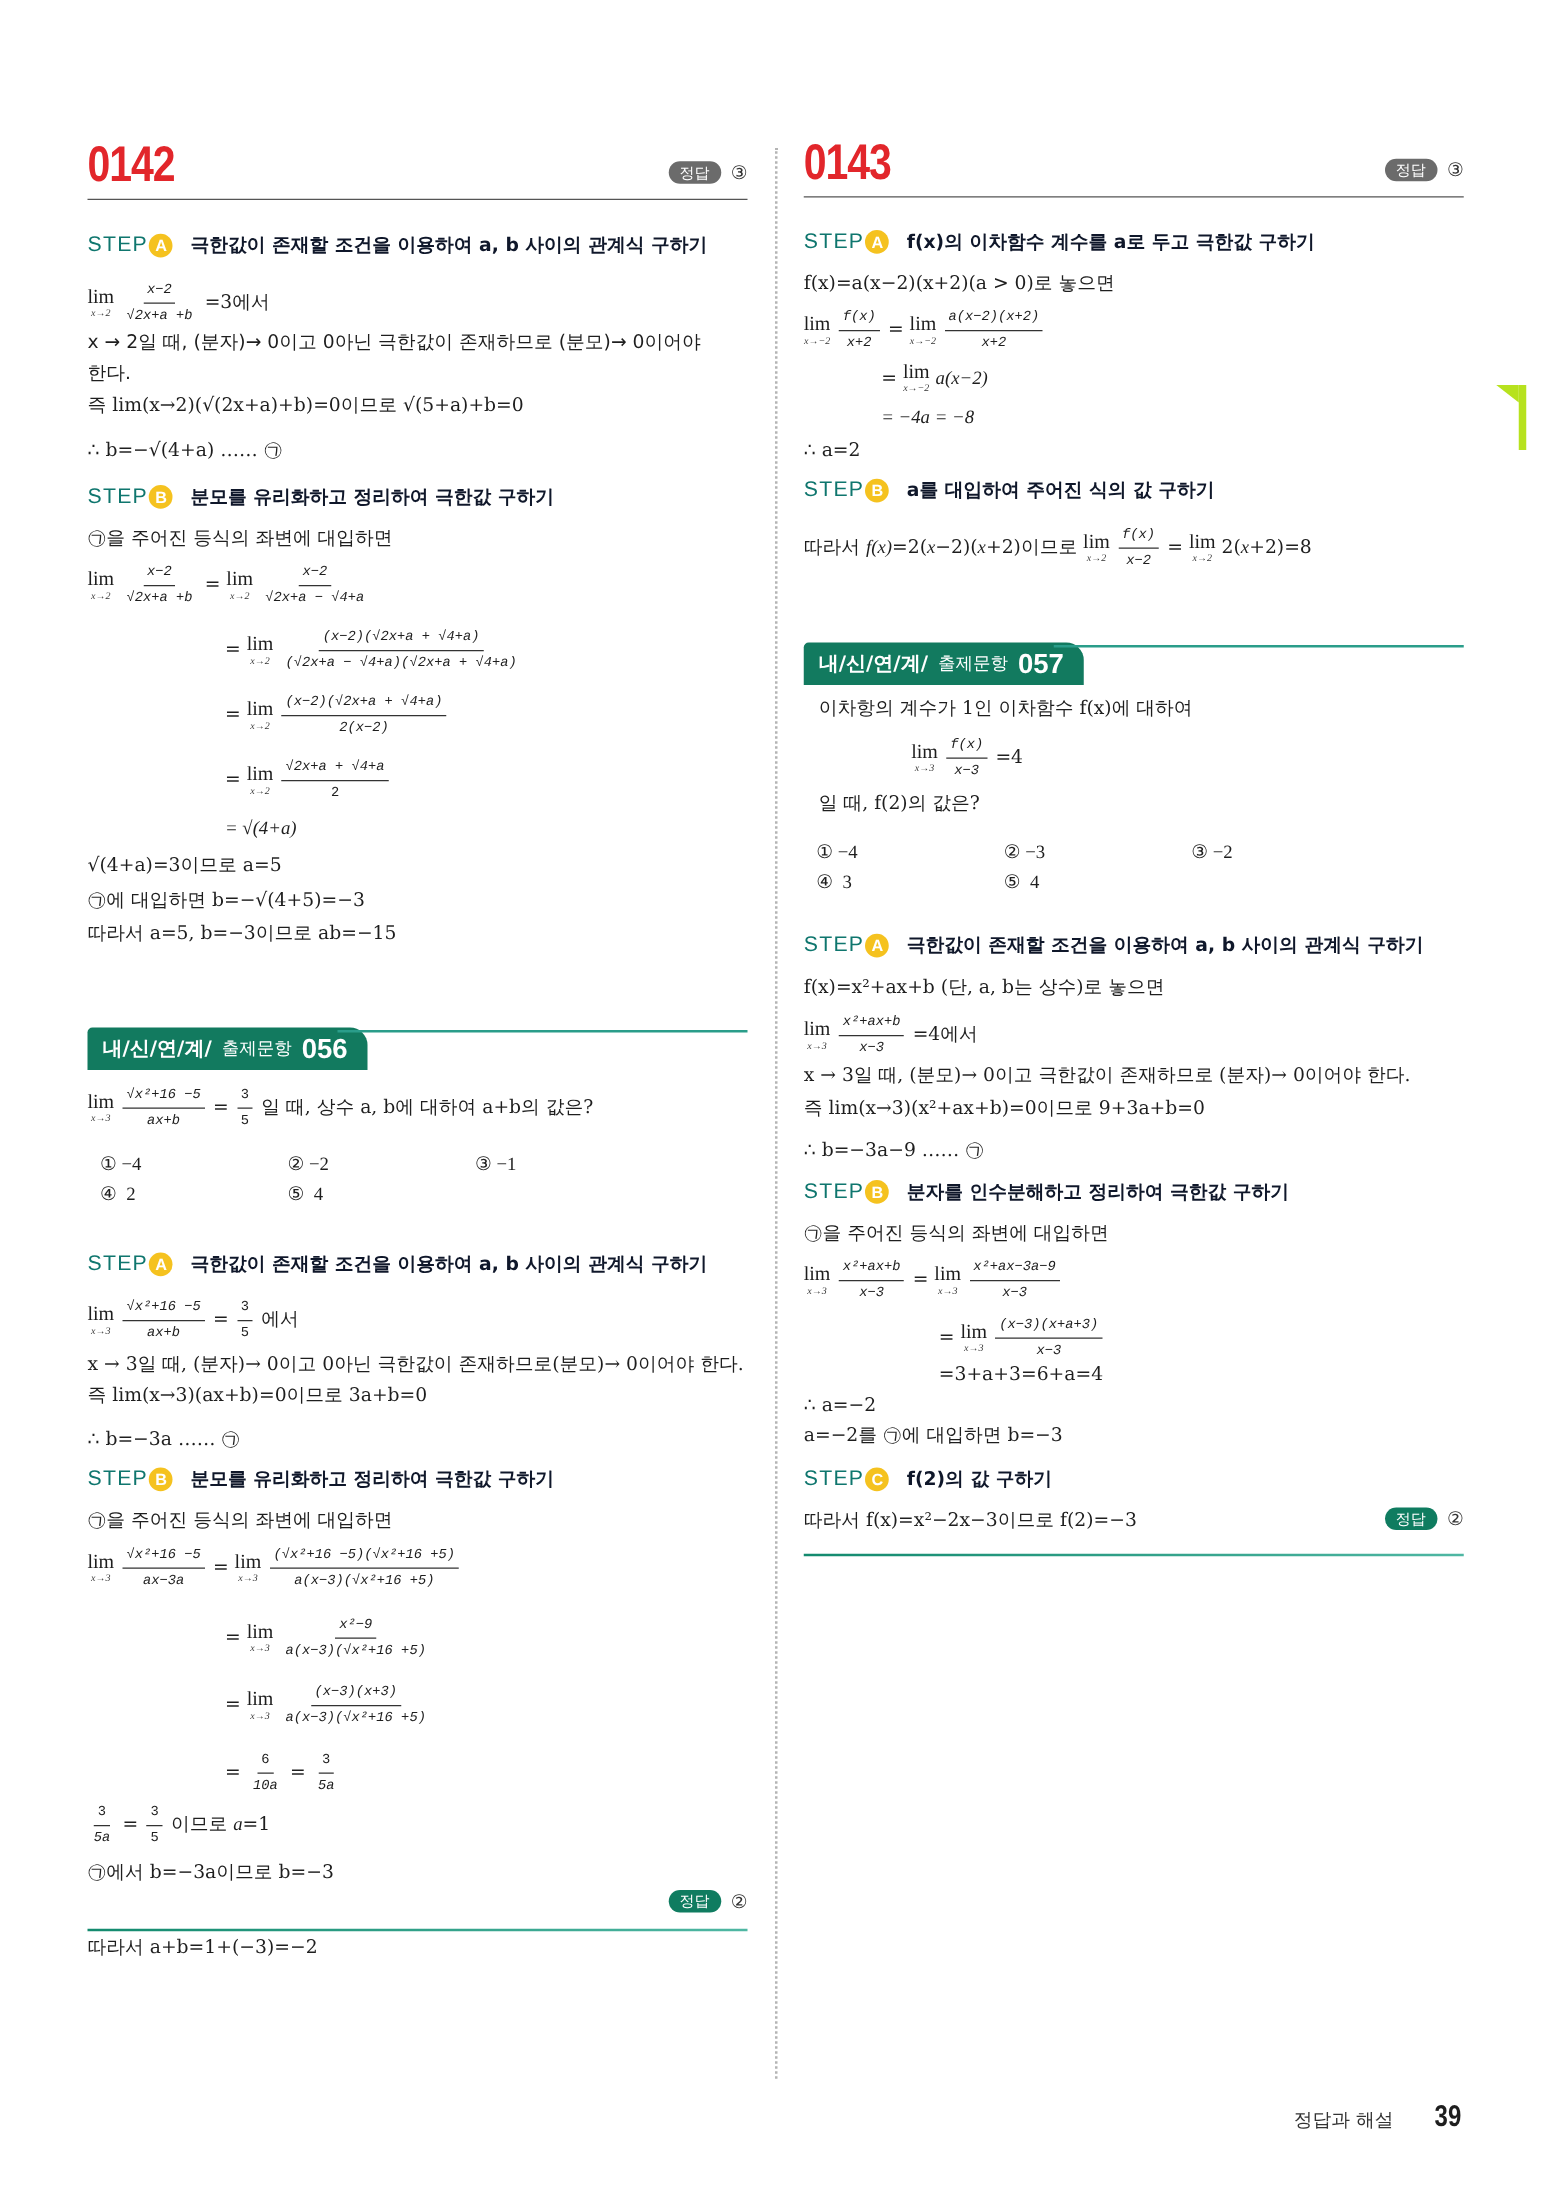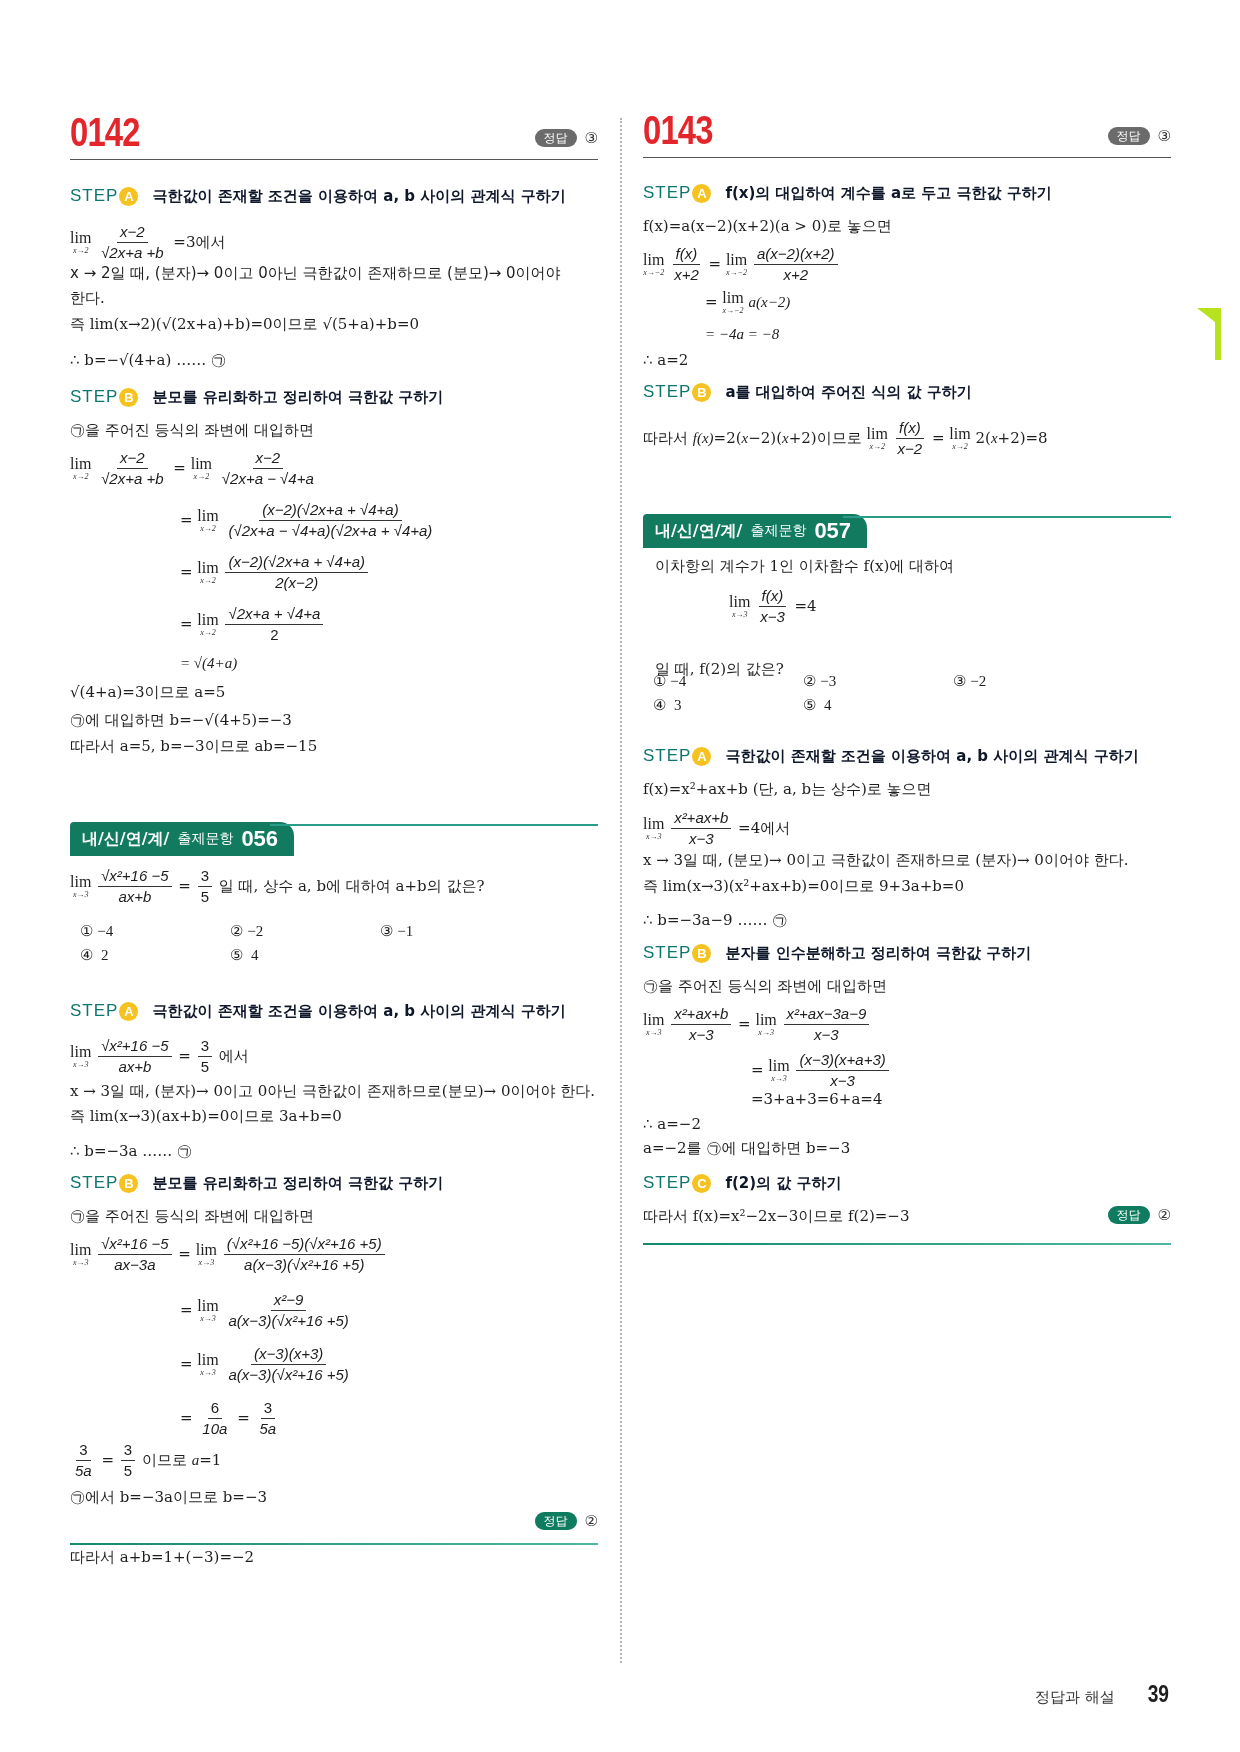--- a/index.html
+++ b/index.html
@@ -53,21 +53,21 @@
     width: 19px; height: 19px; border-radius: 50%; background: #f5c21f; color: #fff;
     font-family: "Liberation Sans", sans-serif; font-weight: bold; font-size: 13px; margin-left: 1px;
   }
   .step-title { margin-left: 14px; font-weight: bold; font-size: 15px; color: #0f172a; }
 
   .line { position: absolute; left: 0; white-space: nowrap; font-size: 15px; line-height: 20px; }
   .math { font-family: "DejaVu Serif", "Liberation Serif", serif; }
   .it { font-style: italic; font-family: "Liberation Serif", "DejaVu Serif", serif; }
 
   .frac { display: inline-flex; flex-direction: column; align-items: center; vertical-align: middle; margin: 0 2px; }
-  .frac .n, .frac .d { font-family: Liberation Sans, sans-serif; font-size: 15px; line-height: 20px; padding: 0 3px; }
+  .frac .n, .frac .d { font-family: Liberation Mono, monospace; font-size: 11px; line-height: 20px; padding: 0 3px; }
   .frac .n { border-bottom: 1px solid #333; }
   .lim { display: inline-flex; flex-direction: column; align-items: center; vertical-align: middle; font-family: "Liberation Serif", serif; }
   .lim .l { font-size: 16px; line-height: 16px; }
   .lim .s { font-size: 8px; line-height: 10px; font-style: italic; color: #333; }
 
   .banner {
     position: absolute; left: 0; width: 528px; height: 34px;
     border-bottom: 2px solid #2a9d8a; border-bottom: none;
   }
   .banner .tab {
@@ -345,21 +345,21 @@
     <span class="prob-num">0143</span>
     <div class="answer">
       <span class="pill gray">정답</span>
       <span class="circ">③</span>
     </div>
   </div>
 
   <div class="step" style="top:183px;">
     <span class="step-word">STEP</span>
     <span class="step-badge">A</span>
-    <span class="step-title">f(x)의 대입하여 계수를 a로 두고 극한값 구하기</span>
+    <span class="step-title">f(x)의 이차함수 계수를 a로 두고 극한값 구하기</span>
   </div>
   <div class="line math" style="top:216px;">f(x)=a(x−2)(x+2)(a &gt; 0)로 놓으면</div>
   <div class="line math" style="top:244px;">
     <span class="lim">
         <span class="l">lim</span>
         <span class="s">x→−2</span>
       </span>
     <span class="frac">
         <span class="n it">f(x)</span>
         <span class="d it">x+2</span>
@@ -421,21 +421,21 @@
     <span class="lim">
         <span class="l">lim</span>
         <span class="s">x→3</span>
       </span>
     <span class="frac">
         <span class="n it">f(x)</span>
         <span class="d it">x−3</span>
       </span>
     <span>=4</span>
   </div>
-  <div class="line math" style="top:632px; left:12px;margin-top:27px;">일 때, f(2)의 값은?</div>
+  <div class="line math" style="top:632px; left:12px;">일 때, f(2)의 값은?</div>
 
   <div class="choices" style="top:672px;">
     <div class="row">
       <span class="c"><span>①</span> <span>−4</span></span>
       <span class="c"><span>②</span> <span>−3</span></span>
       <span class="c"><span>③</span> <span>−2</span></span>
     </div>
     <div class="row">
       <span class="c"><span>④</span>&nbsp;&nbsp;<span>3</span></span>
       <span class="c"><span>⑤</span>&nbsp;&nbsp;<span>4</span></span>

